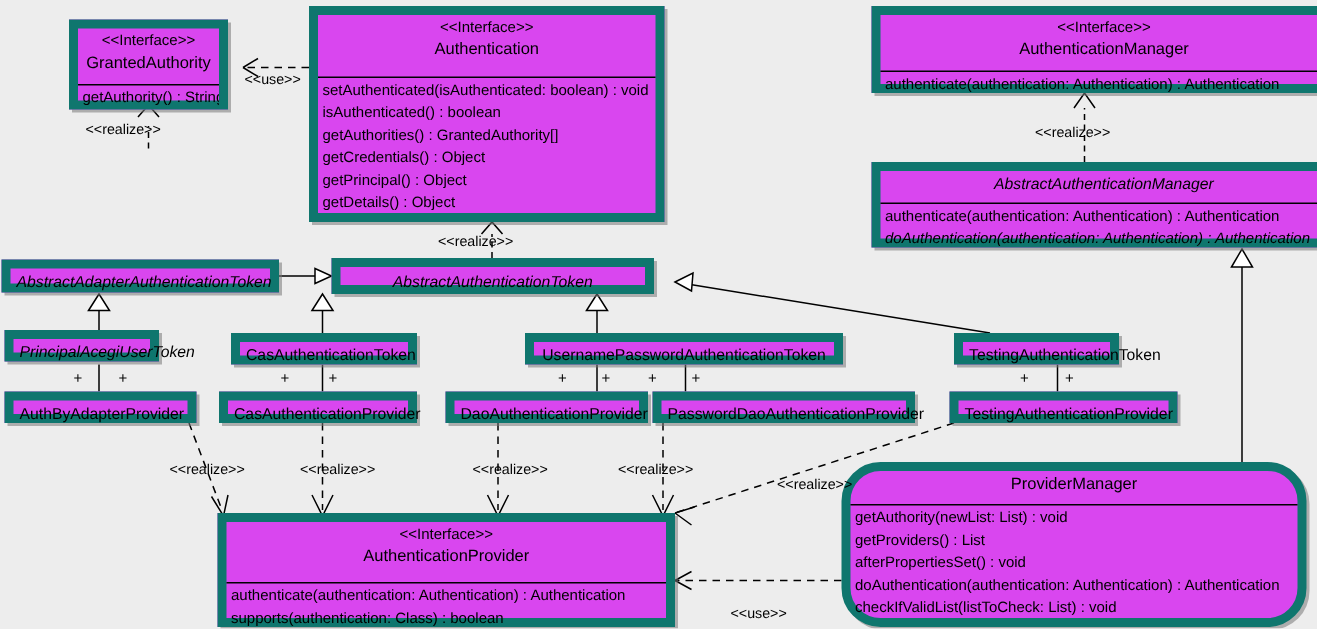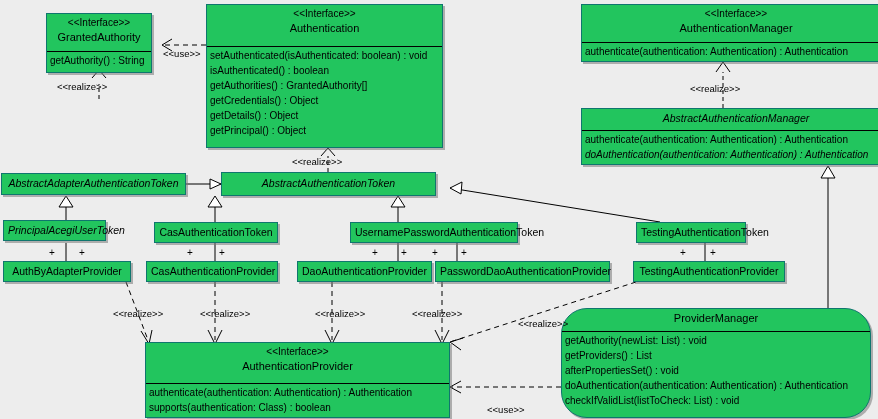--- a/index.html
+++ b/index.html
@@ -13,22 +13,22 @@
     width: 878px;
     height: 419px;
     background: #ededed;
     overflow: hidden;
     font-family: "Liberation Sans", sans-serif;
   }
   
   .uml-box {
     position: absolute;
     box-sizing: border-box;
-    background: #22c55e;
-    border: 1px solid #0f766e;
+    background: #d946ef;
+    border: 6px solid #0f766e;
     box-shadow: 2px 2px 0 0 rgba(120,120,120,0.55);
     z-index: 5;
   }
   .uml-head {
     box-sizing: border-box;
     padding: 2px 4px 3px 4px;
     text-align: center;
     white-space: nowrap;
   }
   .uml-head.with-body {
@@ -183,22 +183,22 @@
   <div class="uml-box" style="left:206px; top:4px; width:237px; height:144px;">
     <div class="uml-head with-body" style="height:42px;">
       <span class="stereo">&lt;&lt;Interface&gt;&gt;</span>
       <span class="cname">Authentication</span>
     </div>
     <div class="uml-body">
       <span class="member">setAuthenticated(isAuthenticated: boolean) : void</span>
       <span class="member">isAuthenticated() : boolean</span>
       <span class="member">getAuthorities() : GrantedAuthority[]</span>
       <span class="member">getCredentials() : Object</span>
+      <span class="member">getPrincipal() : Object</span>
       <span class="member">getDetails() : Object</span>
-      <span class="member">getPrincipal() : Object</span>
     </div>
   </div>
 
   <div class="uml-box" style="left:581px; top:4px; width:310px; height:58px;">
     <div class="uml-head with-body" style="height:38px;">
       <span class="stereo">&lt;&lt;Interface&gt;&gt;</span>
       <span class="cname">AuthenticationManager</span>
     </div>
     <div class="uml-body">
       <span class="member">authenticate(authentication: Authentication) : Authentication</span>
@@ -232,21 +232,21 @@
       <span class="cname">PrincipalAcegiUserToken</span>
     </div>
   </div>
 
   <div class="uml-box uml-simple" style="left:154px; top:222px; width:124px; height:21px;">
     <div class="uml-head">
       <span class="cname">CasAuthenticationToken</span>
     </div>
   </div>
 
-  <div class="uml-box uml-simple" style="left:350px; top:222px; width:168px; height:21px;">
+  <div class="uml-box uml-simple" style="left:350px; top:222px; width:212px; height:21px;">
     <div class="uml-head">
       <span class="cname">UsernamePasswordAuthenticationToken</span>
     </div>
   </div>
 
   <div class="uml-box uml-simple" style="left:636px; top:222px; width:110px; height:21px;">
     <div class="uml-head">
       <span class="cname">TestingAuthenticationToken</span>
     </div>
   </div>

